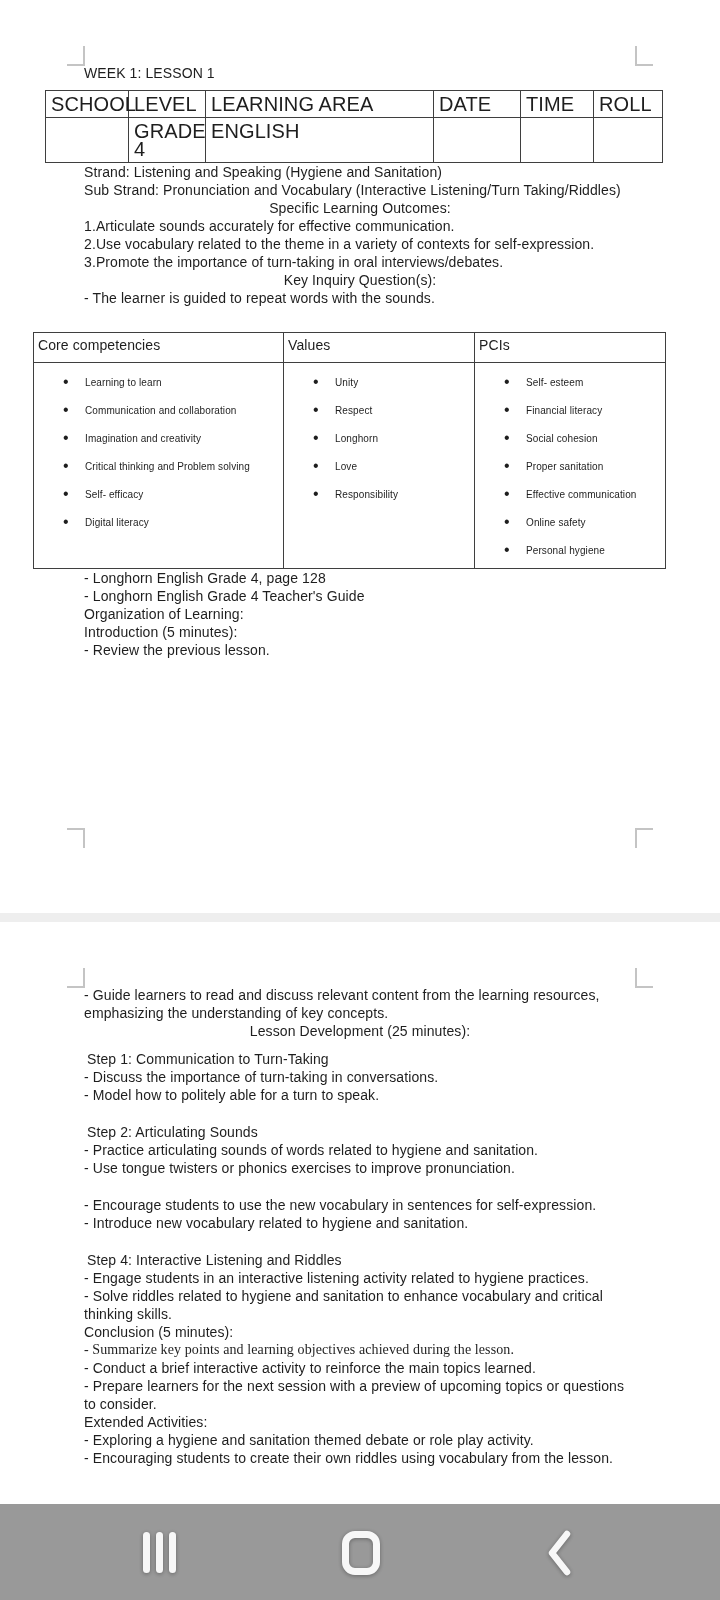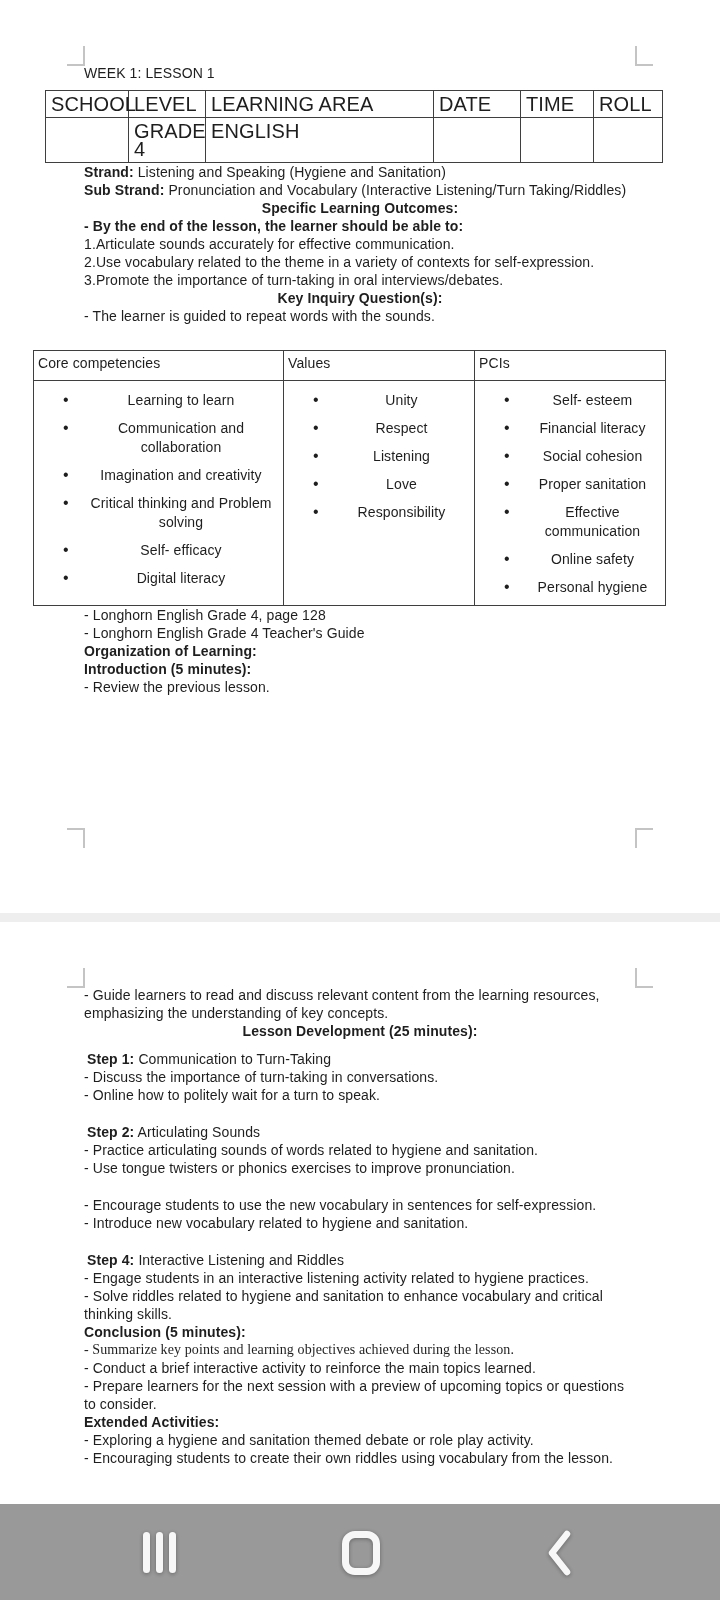--- a/index.html
+++ b/index.html
@@ -12,21 +12,21 @@
   .screen { position:relative; width:720px; height:1600px; background:#fff; }
 
   .page { position:absolute; left:0; width:720px; background:#fff; }
   .page1 { top:0; height:913px; }
   .page2 { top:922px; height:678px; }
   .page-gap { position:absolute; left:0; top:913px; width:720px; height:9px; background:#eeeeee; }
 
   .content { position:relative; padding-top:64px; padding-left:84px; width:640px; }
   .content p { margin:0; font-size:14px; line-height:18px; letter-spacing:0.1px; }
   .content p, .content .wrapblock { max-width:552px; }
-  b { font-weight:700; }
+  b { font-weight:400; }
 
   .title { font-weight:400; }
 
   
   table { border-collapse:collapse; }
   .info-table { margin-top:8px; margin-left:-39px; width:617px; table-layout:fixed; }
   .info-table th, .info-table td {
     border:1px solid #3f3f3f; font-size:20px; font-weight:400; text-align:left;
     padding:4px 5px; vertical-align:top; line-height:18px; letter-spacing:0.1px;
   }
@@ -42,21 +42,21 @@
 
   
   .matrix-table { margin-top:25px; margin-left:-51px; width:632px; table-layout:fixed; }
   .matrix-table th, .matrix-table td {
     border:1px solid #3f3f3f; font-size:14px; text-align:left; vertical-align:top;
     letter-spacing:0.1px;
   }
   .matrix-table th { font-weight:400; height:30px; padding:3px 4px 0 4px; line-height:18px; }
   .matrix-table td { padding:10px 6px 8px 0; }
   .m-col1{width:250px;} .m-col2{width:191px;} .m-col3{width:191px;}
-  .li { position:relative; padding-left:51px; margin-bottom:9px; line-height:19px; font-size:14px;text-align:center; }
+  .li { position:relative; padding-left:51px; margin-bottom:9px; line-height:19px; font-size:10px; }
   .li:last-child { margin-bottom:0; }
   .li::before { content:"\2022"; position:absolute; left:29px; top:-1px; font-size:16px; }
 
   .step { margin-top:19px; }
   .step-first { margin-top:10px; }
   .step-head { padding-left:3px; }
 
   
   .mark { position:absolute; width:18px; height:20px; }
   .mk-tl { border-right:2px solid #c4c4c4; border-bottom:2px solid #c4c4c4; }
@@ -109,21 +109,20 @@
           <td></td>
           <td></td>
         </tr>
       </tbody>
         </table>
 
       <p class="mt11"><b>Strand:</b><span> Listening and Speaking (Hygiene and Sanitation)</span></p>
       <p class="mt9"><b>Sub Strand:</b><span> Pronunciation and Vocabulary (Interactive Listening/Turn Taking/Riddles)</span></p>
 
       <p class="mt19"><b>Specific Learning Outcomes:</b></p>
-      <p><b>- By the end of the lesson, the learner should be able to:</b></p>
 
       <p class="mt10">1.Articulate sounds accurately for effective communication.</p>
       <p>2.Use vocabulary related to the theme in a variety of contexts for self-expression.</p>
       <p>3.Promote the importance of turn-taking in oral interviews/debates.</p>
 
       <p class="mt19"><b>Key Inquiry Question(s):</b></p>
       <p>- The learner is guided to repeat words with the sounds.</p>
 
       <table class="matrix-table">
         <tbody>
@@ -137,21 +136,21 @@
             <div class="li">Learning to learn</div>
             <div class="li">Communication and collaboration</div>
             <div class="li">Imagination and creativity</div>
             <div class="li">Critical thinking and Problem solving</div>
             <div class="li">Self- efficacy</div>
             <div class="li">Digital literacy</div>
           </td>
           <td>
             <div class="li">Unity</div>
             <div class="li">Respect</div>
-            <div class="li">Listening</div>
+            <div class="li">Longhorn</div>
             <div class="li">Love</div>
             <div class="li">Responsibility</div>
           </td>
           <td>
             <div class="li">Self- esteem</div>
             <div class="li">Financial literacy</div>
             <div class="li">Social cohesion</div>
             <div class="li">Proper sanitation</div>
             <div class="li">Effective communication</div>
             <div class="li">Online safety</div>
@@ -175,21 +174,21 @@
 
   <section class="page page2">
     <div class="content">
       <p>- Guide learners to read and discuss relevant content from the learning resources, emphasizing the understanding of key concepts.</p>
 
       <p class="mt19"><b>Lesson Development (25 minutes):</b></p>
 
       <div class="step step-first">
         <p class="step-head"><b>Step 1:</b><span> Communication to Turn-Taking</span></p>
         <p>- Discuss the importance of turn-taking in conversations.</p>
-        <p>- Online how to politely wait for a turn to speak.</p>
+        <p>- Model how to politely able for a turn to speak.</p>
       </div>
 
       <div class="step">
         <p class="step-head"><b>Step 2:</b><span> Articulating Sounds</span></p>
         <p>- Practice articulating sounds of words related to hygiene and sanitation.</p>
         <p>- Use tongue twisters or phonics exercises to improve pronunciation.</p>
       </div>
 
       <div class="step">
         <p>- Encourage students to use the new vocabulary in sentences for self-expression.</p>

